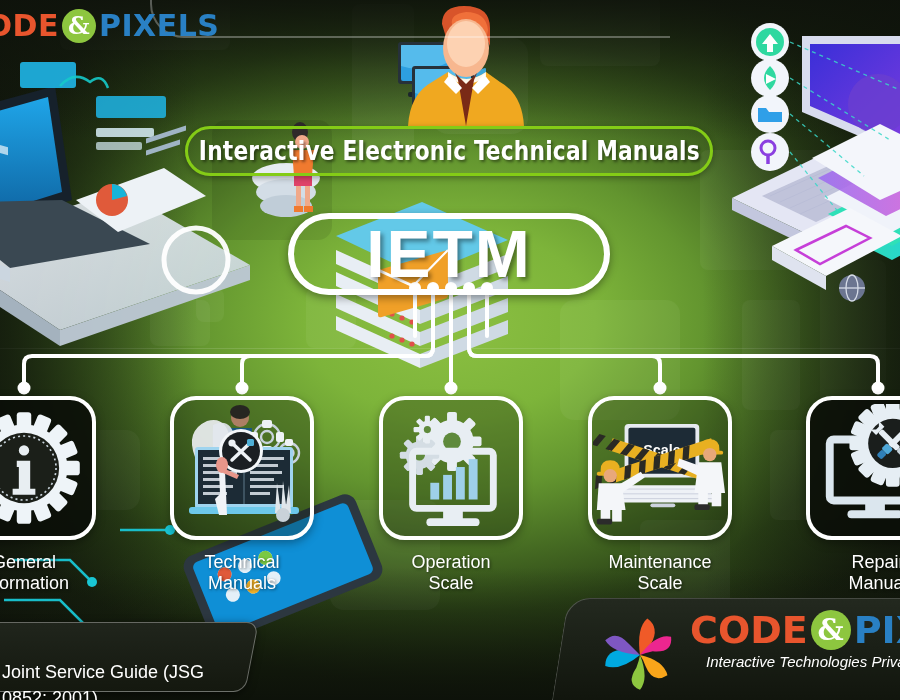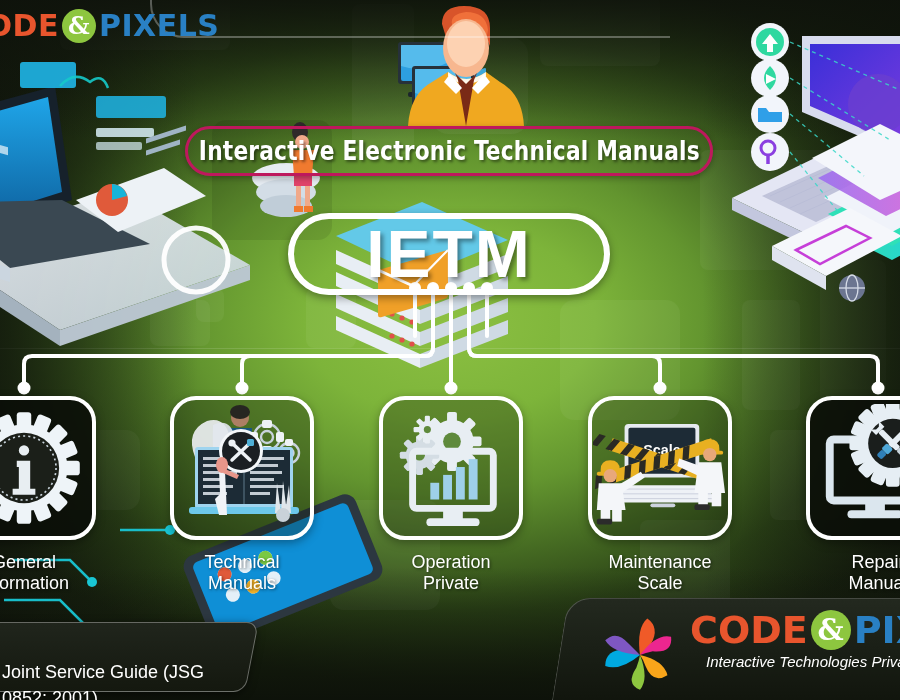--- a/index.html
+++ b/index.html
@@ -42,21 +42,21 @@
 
   .hdr-curve {
     position:absolute; left:150px; top:-40px; width:520px; height:78px;
     border:2px solid rgba(255,255,255,.30);
     border-radius:0 0 0 34px; border-top:none; border-right:none;
   }
 
   
   .title-pill {
     position:absolute; left:185px; top:126px; width:528px; height:50px;
-    border:3px solid #be185d; border-radius:26px;
+    border:3px solid #84cc16; border-radius:26px;
     display:flex; align-items:center; justify-content:center;
     box-shadow:0 2px 6px rgba(0,0,0,.32);
   }
   .title-pill span {
     color:#ffffff; font-size:26px; font-weight:bold; letter-spacing:.2px;
     font-family:"DejaVu Sans Condensed","Liberation Sans Narrow","Liberation Sans", sans-serif;
     text-shadow:2px 2px 3px rgba(0,0,0,.45);
     white-space:nowrap; transform:scaleX(.93);
   }
   .ietm-pill {
@@ -613,21 +613,21 @@
           <rect x="44" y="80" width="9" height="17"></rect>
           <rect x="57" y="72" width="9" height="25"></rect>
           <rect x="70" y="64" width="9" height="33"></rect>
           <rect x="83" y="56" width="9" height="41"></rect>
         </g>
         <rect x="57" y="106" width="20" height="12" fill="#e8eef3"></rect>
         <rect x="40" y="116" width="54" height="8" rx="4" fill="#e8eef3"></rect>
       </svg>
     </div>
     <div class="card-label">Operation
-Private</div>
+Scale</div>
   </div>
 
   <div class="card" style="left:588px; top:396px; z-index:6;">
     <div class="card-box">
       <svg viewBox="0 0 140 120" width="134" height="118">
         <rect x="33" y="14" width="78" height="56" rx="4" fill="#e6eaf0"></rect>
         <rect x="37" y="18" width="70" height="48" rx="2" fill="#1d2b36"></rect>
         <text x="72" y="46" text-anchor="middle" fill="#ffffff" font-size="15" font-weight="bold" font-family="Liberation Sans, sans-serif">Scale</text>
         <polygon points="27,78 117,78 131,96 15,96" fill="#eef1f6"></polygon>
         <g stroke="#c5cbd8" stroke-width="1" opacity=".9">

